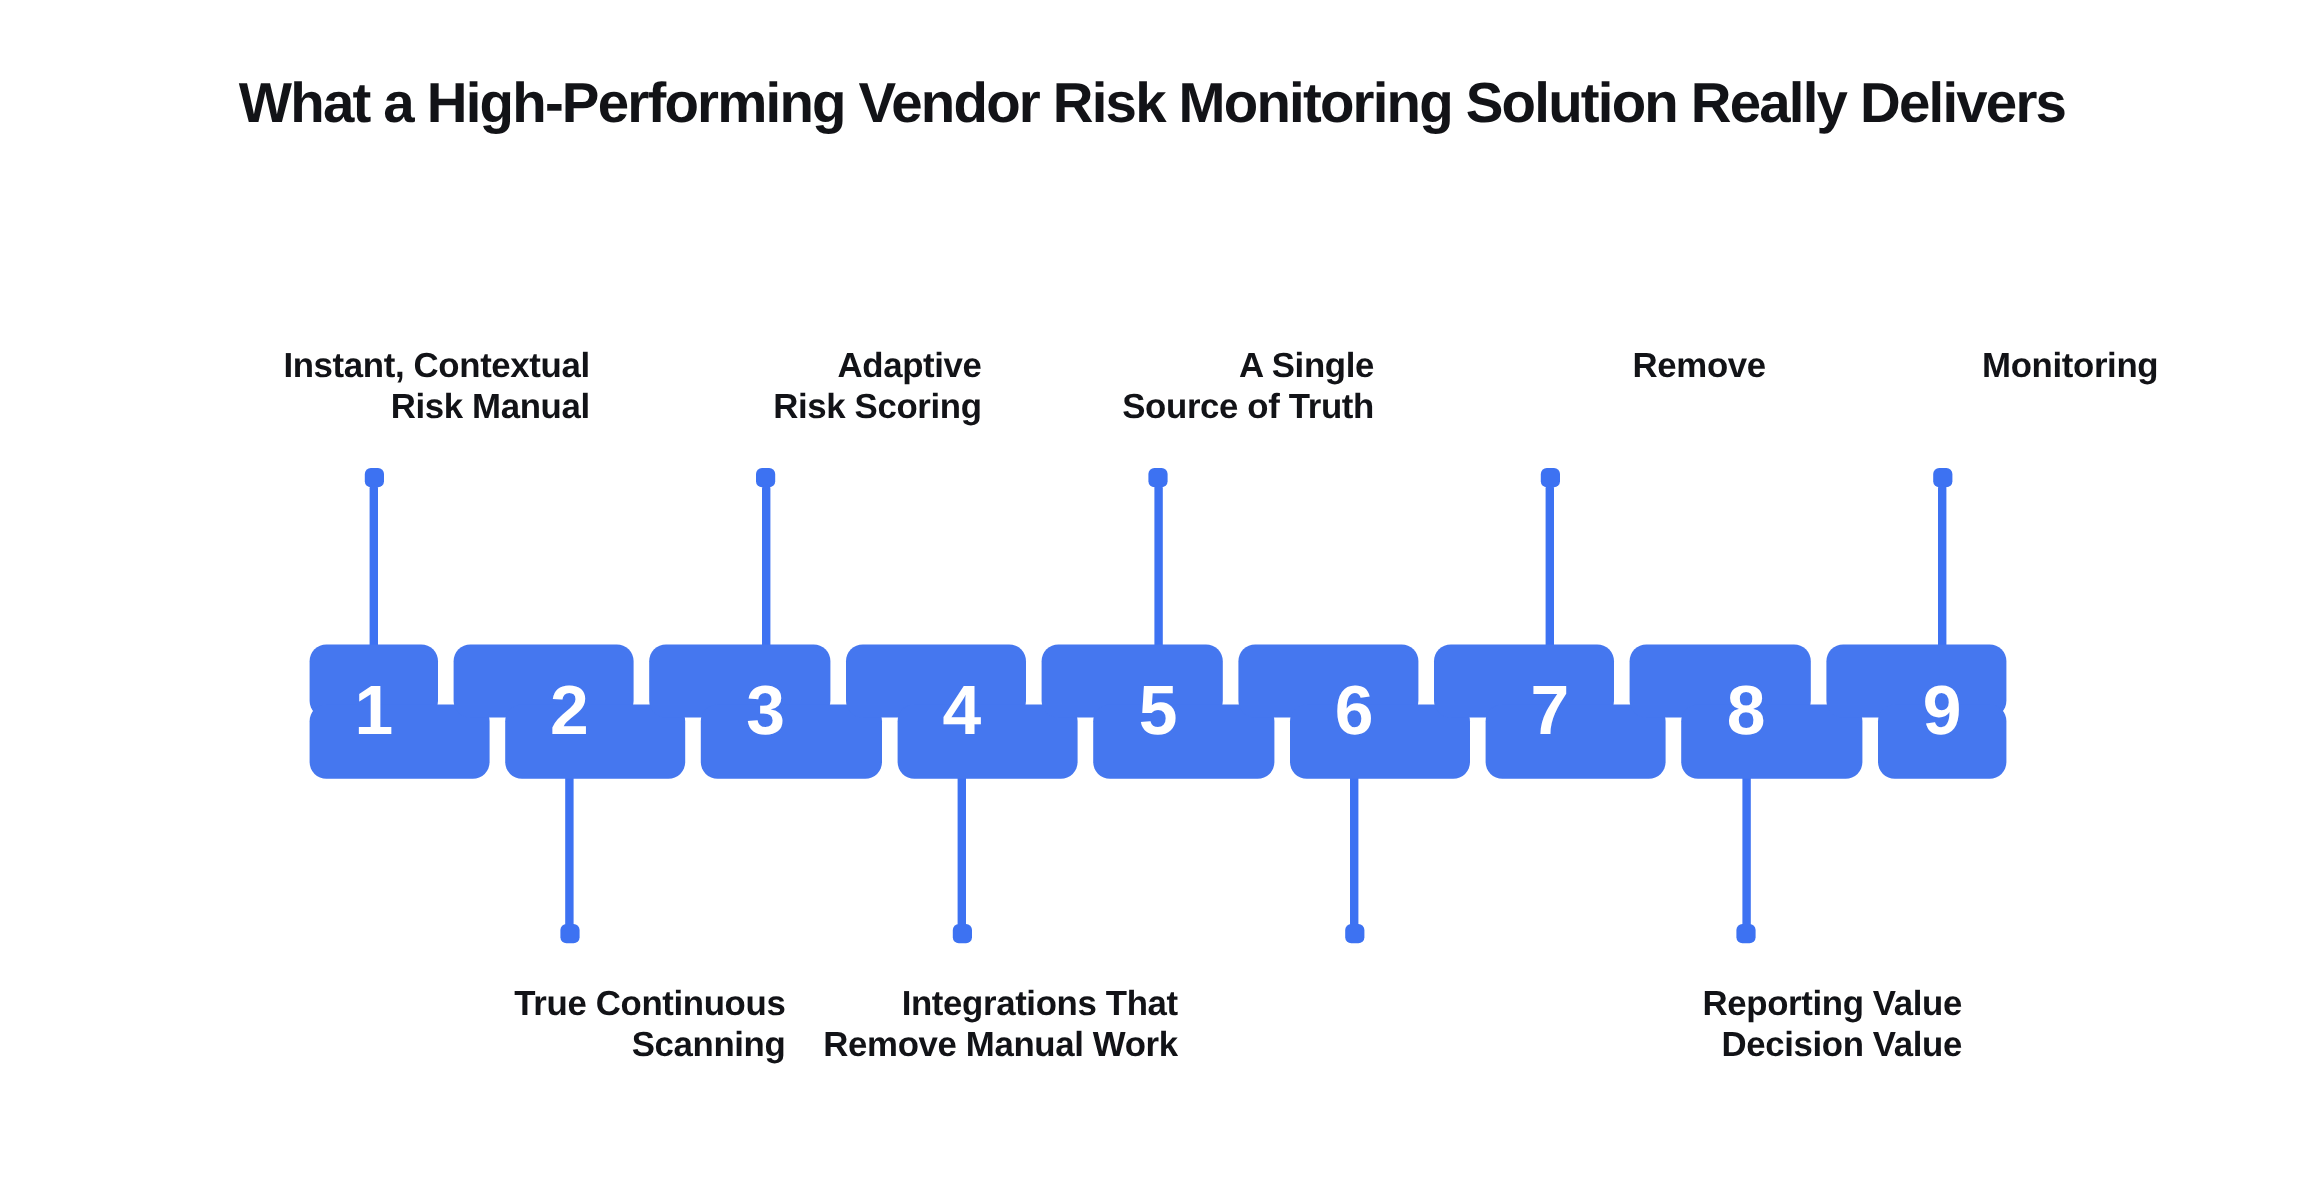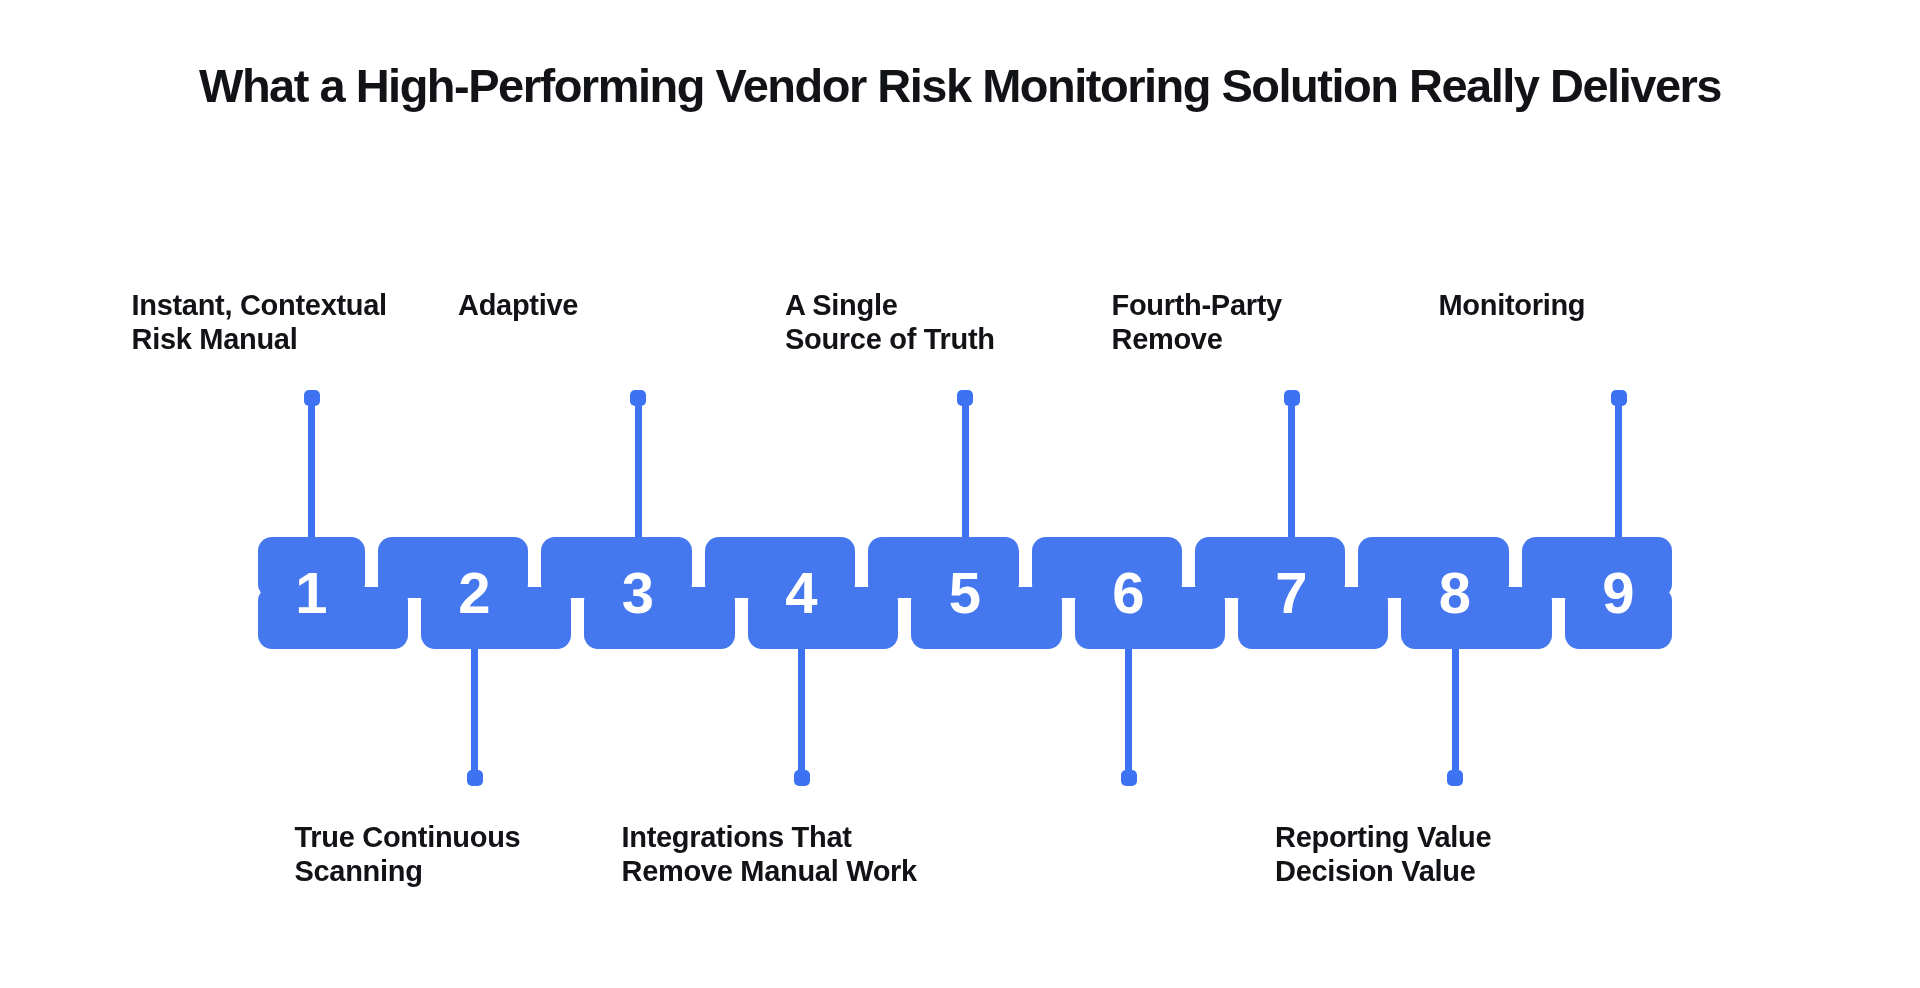--- a/index.html
+++ b/index.html
@@ -73,21 +73,21 @@
     background: var(--connector, #3D72F2);
   }
   .step.pos-top .dot    { top: 390px; }
   .step.pos-bottom .dot { top: 770px; }
 
   
   .label {
     position: absolute;
     left: calc(var(--cx) - 180px);
     width: 360px;
-    text-align: left;
+    text-align: right;
     font-size: 29px;
     font-weight: 700;
     line-height: 34px;
     letter-spacing: -0.3px;
     color: var(--text, #121317);
   }
   .step.pos-top .label    { top: 288px; }
   .step.pos-bottom .label { top: 820px; }
   .label span { display: block; }
 </style>
@@ -123,20 +123,21 @@
   </div>
 
   <div class="step pos-top" style="--cx:638px; --tl:541px; --tw:151px; --bl:584px; --bw:151px;">
     <span class="dot"></span>
     <span class="line"></span>
     <span class="tab-top"></span>
     <span class="tab-bot"></span>
     <span class="num">3</span>
     <div class="label">
       <span>Adaptive</span>
+      <span>Risk Scoring</span>
     </div>
   </div>
 
   <div class="step pos-bottom" style="--cx:801.5px; --tl:705px; --tw:150px; --bl:748px; --bw:150px;">
     <span class="line"></span>
     <span class="dot"></span>
     <span class="tab-top"></span>
     <span class="tab-bot"></span>
     <span class="num">4</span>
     <div class="label">
@@ -167,21 +168,20 @@
     </div>
   </div>
 
   <div class="step pos-top" style="--cx:1291.5px; --tl:1195px; --tw:150px; --bl:1238px; --bw:150px;">
     <span class="dot"></span>
     <span class="line"></span>
     <span class="tab-top"></span>
     <span class="tab-bot"></span>
     <span class="num">7</span>
     <div class="label">
-      <span>Fourth-Party</span>
       <span>Remove</span>
     </div>
   </div>
 
   <div class="step pos-bottom" style="--cx:1455px; --tl:1358px; --tw:151px; --bl:1401px; --bw:151px;">
     <span class="line"></span>
     <span class="dot"></span>
     <span class="tab-top"></span>
     <span class="tab-bot"></span>
     <span class="num">8</span>

